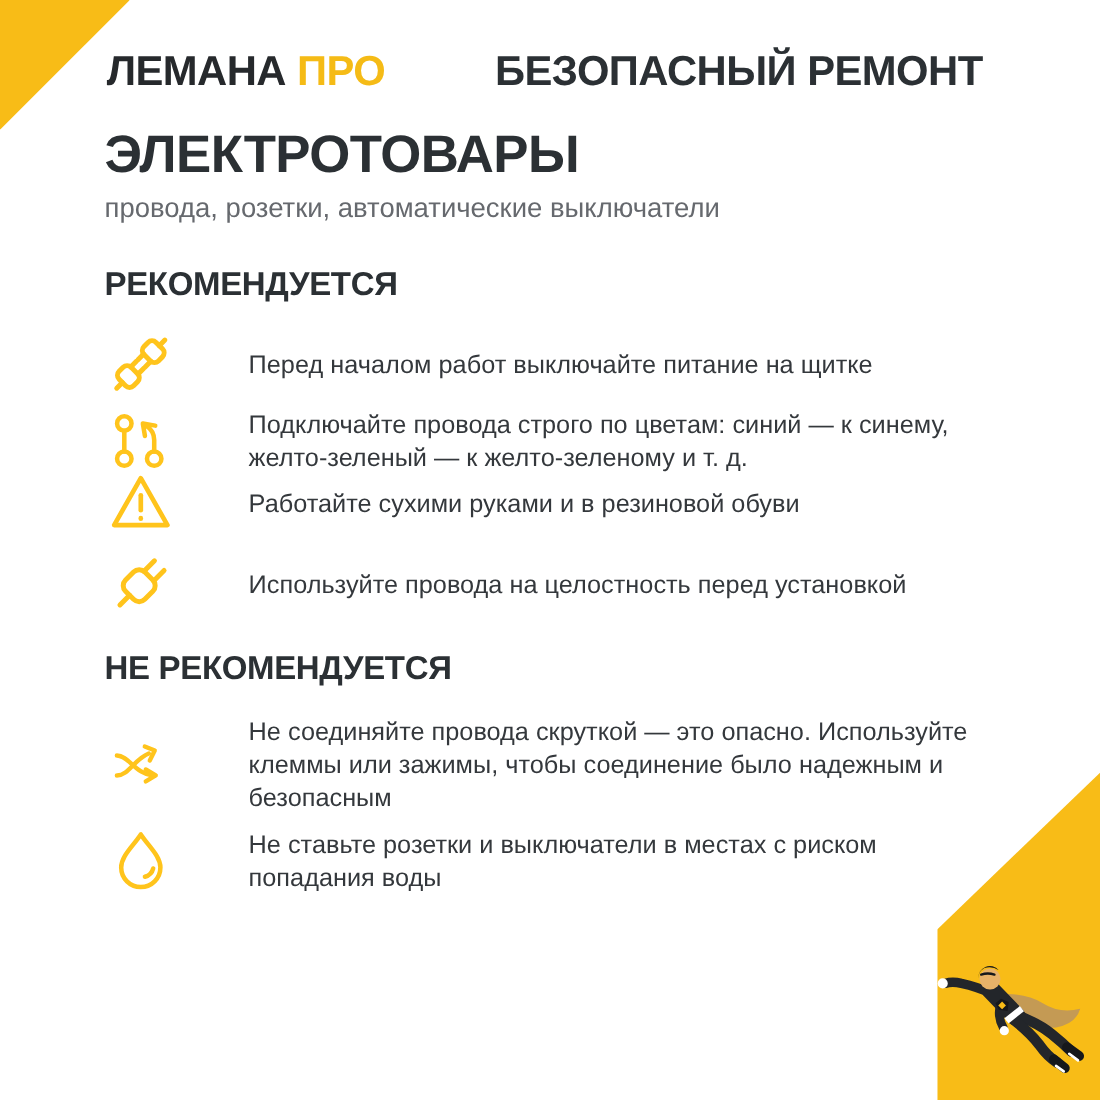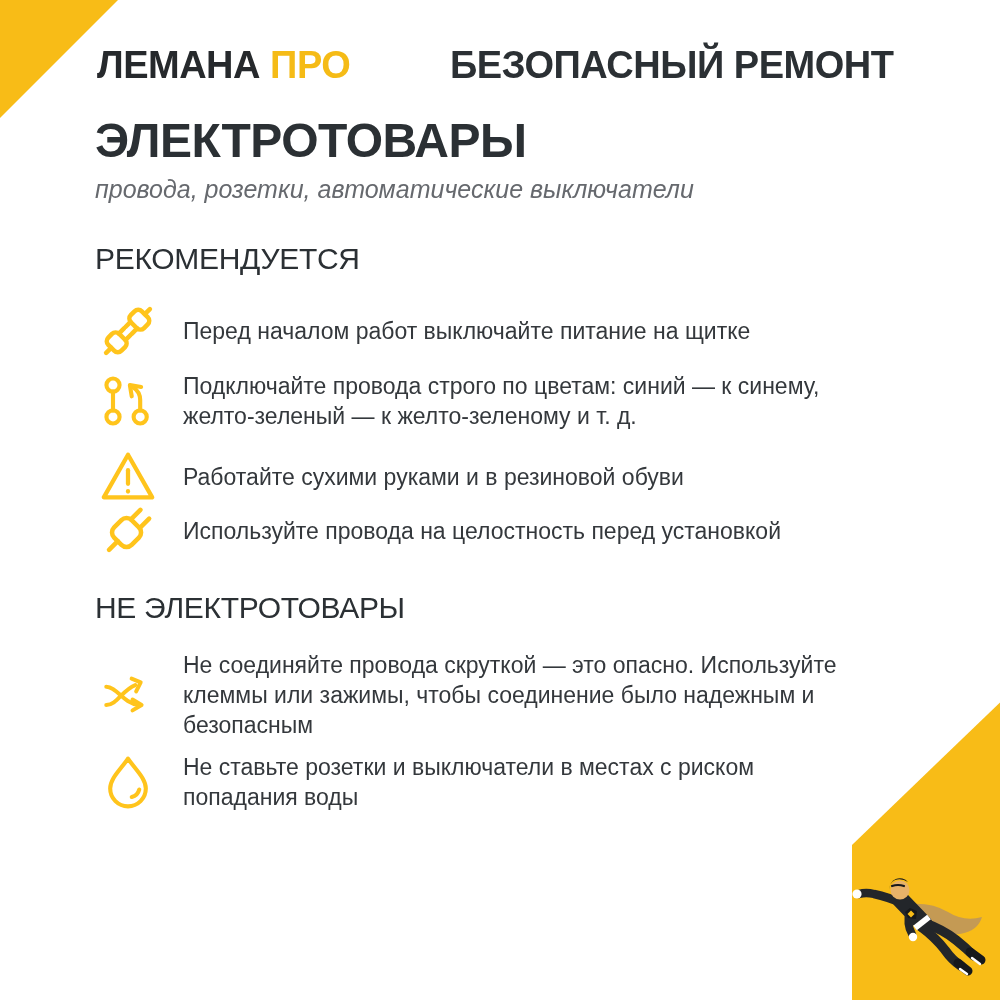--- a/index.html
+++ b/index.html
@@ -29,34 +29,34 @@
           font-weight: 800; letter-spacing: -0.5px; white-space: nowrap; }
   .logo .p1 { color: #26292C; }
   .logo .p2 { color: #F5BB16; }
   .poster-title { position: absolute; left: 450px; top: 44px; font-size: 38px; line-height: 42px;
           font-weight: 800; color: #2B3034; letter-spacing: -0.5px; white-space: nowrap; }
 
   
   .main-title { position: absolute; left: 95px; top: 114px; font-size: 48px; line-height: 54px;
           font-weight: 800; color: #2B3034; letter-spacing: -0.5px; text-align: center; }
   .subtitle { position: absolute; left: 95px; top: 174px; font-size: 25px; line-height: 30px;
-          color: #66696E; font-style: italic; }
+          color: #66696E; }
 
   
   .section-heading { position: absolute; left: 95px; font-size: 30px; line-height: 34px;
-          font-weight: 400; color: #2B3034; letter-spacing: -0.3px; }
+          font-weight: 700; color: #2B3034; letter-spacing: -0.3px; }
   .h-rec { top: 242px; }
   .h-notrec { top: 591px; }
 
   
   .row { position: absolute; left: 95px; display: flex; align-items: center; gap: 22px; }
   .row .icon-box { width: 66px; height: 66px; flex: 0 0 66px;
           display: flex; align-items: center; justify-content: center; }
-  .row .item-text { width: 690px; font-size: 23px; line-height: 30px; color: #34383C; }
-  .r1 { top: 298px; } .r2 { top: 368px; } .r3 { top: 444px; align-items: center; } .r4 { top: 498px; }
+  .row .item-text { width: 690px; font-size: 23px; line-height: 30px; color: #34383C; margin-left: 43px; }
+  .r1 { top: 298px; } .r2 { top: 368px; } .r3 { top: 424px; align-items: center; } .r4 { top: 498px; }
   .r5 { top: 650px; } .r6 { top: 749px; }
 
   .icon-box svg { display: block; }
   .ystroke { stroke: #FFC41C; fill: none; stroke-width: 4.4;
              stroke-linecap: round; stroke-linejoin: round; }
 
   
   .character { position: absolute; left: 848px; top: 868px; width: 144px; height: 122px; }
 </style>
 </head>
@@ -132,21 +132,21 @@
           <line x1="6" y1="32" x2="18" y2="32"></line>
           <rect x="18" y="20" width="24" height="24" rx="7"></rect>
           <line x1="42" y1="26" x2="55" y2="26"></line>
           <line x1="42" y1="38" x2="55" y2="38"></line>
         </g>
       </svg>
     </span>
     <span class="item-text">Используйте провода на целостность перед установкой</span>
   </div>
 
-  <div class="section-heading h-notrec">НЕ ЭЛЕКТРОТОВАРЫ</div>
+  <div class="section-heading h-notrec">НЕ РЕКОМЕНДУЕТСЯ</div>
 
   <div class="row r5">
     <span class="icon-box">
       <svg width="58" height="58" viewBox="0 0 64 64">
         <g class="ystroke">
           <path d="M8 23 C 20 23, 26 41, 44 43"></path>
           <polyline points="37,37 47,43 37,49"></polyline>
           <path d="M8 43 C 20 43, 25 27, 40 21"></path>
           <polyline points="36,14 46,18 41,28"></polyline>
         </g>

